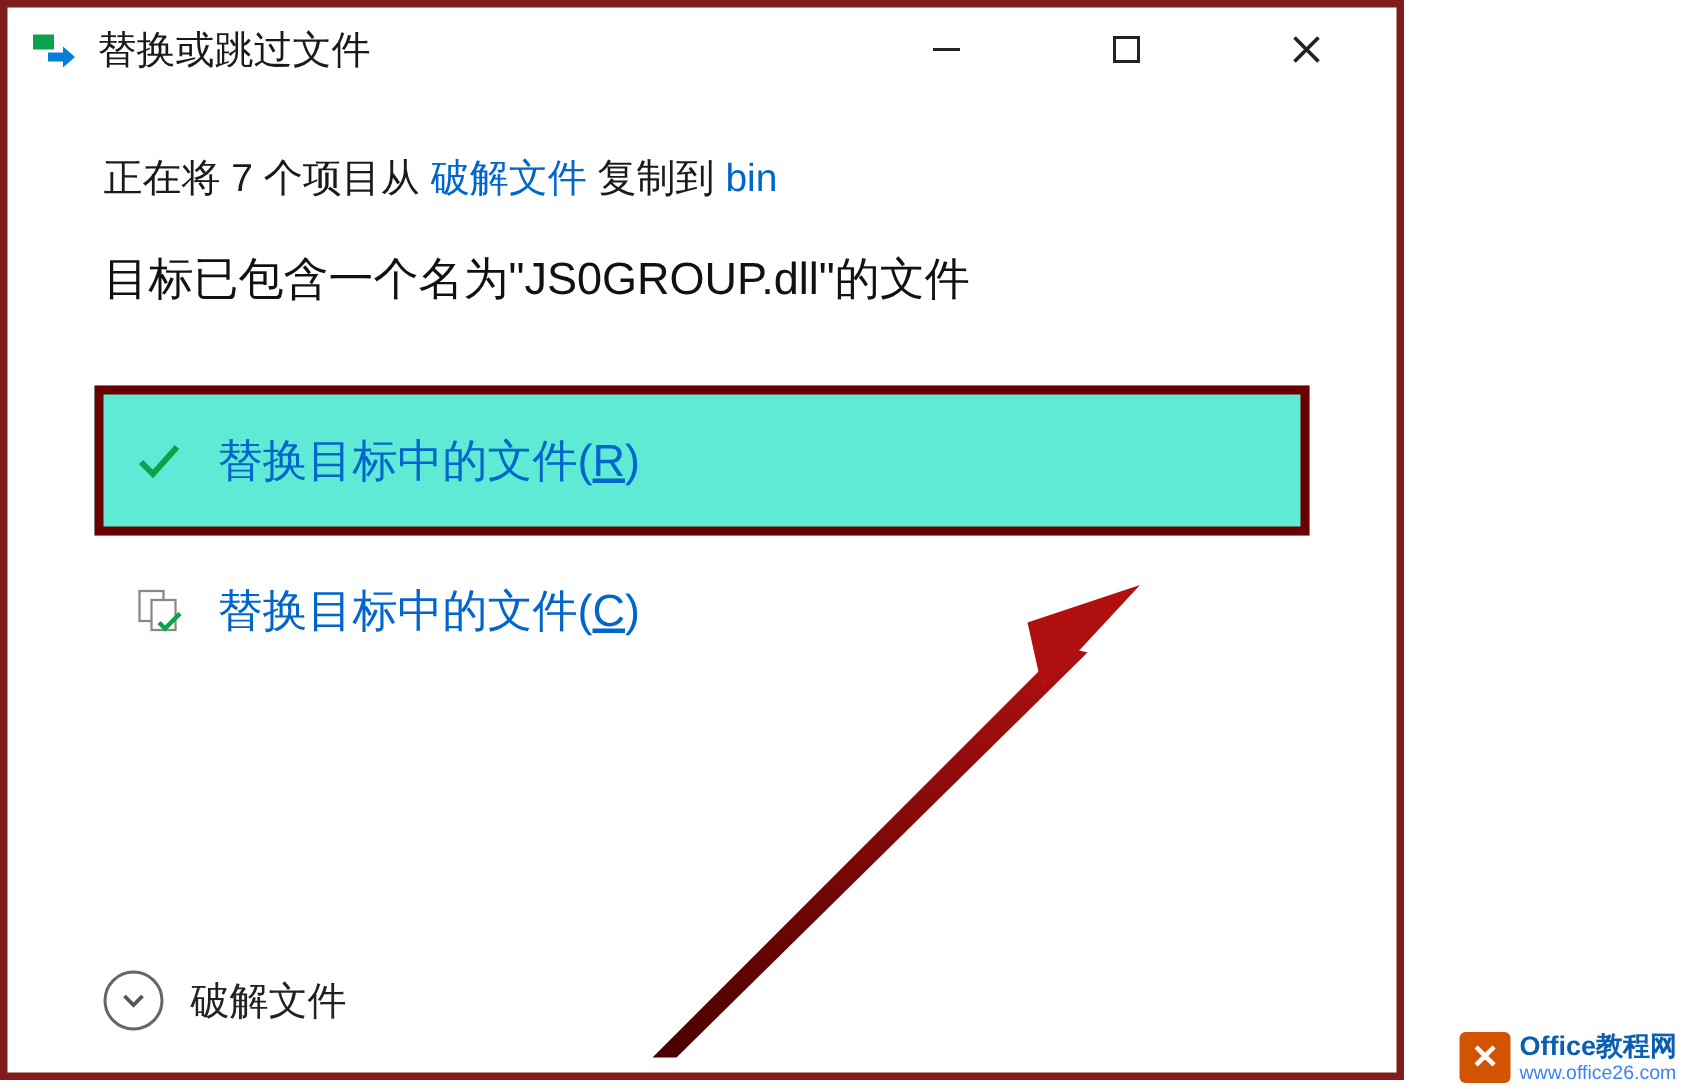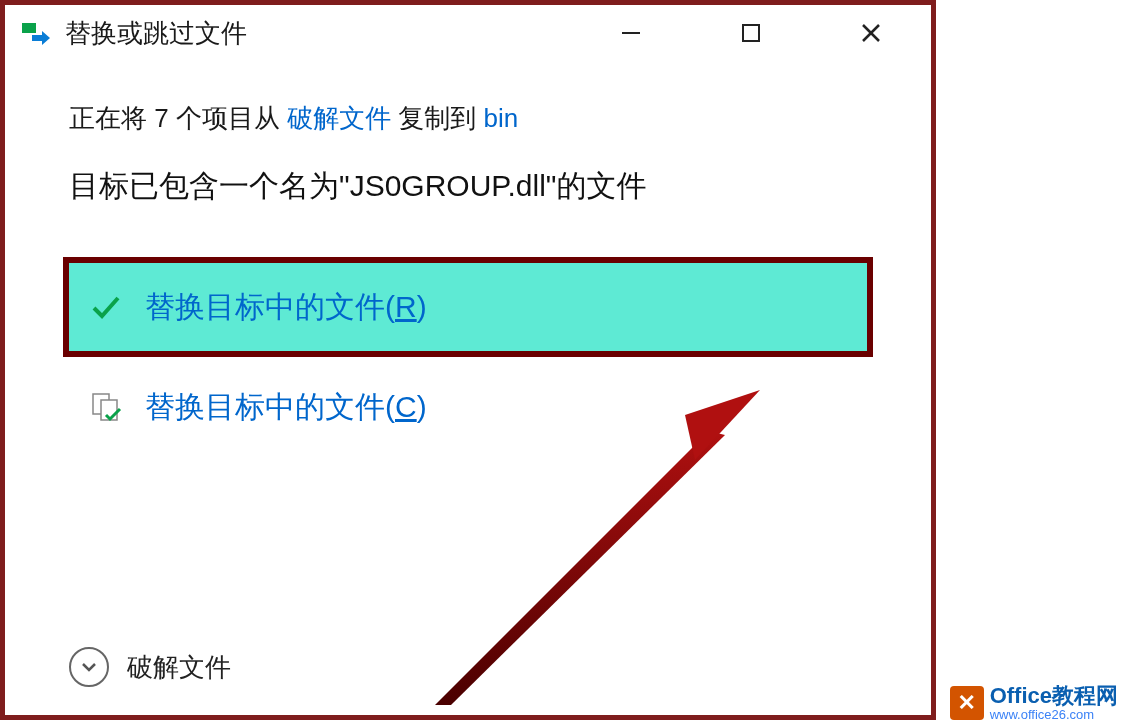--- a/index.html
+++ b/index.html
@@ -118,21 +118,21 @@
     }
     .wm-icon {
       width: 34px; height: 34px;
       background: #d35400;
       border-radius: 4px;
       display:flex; align-items:center; justify-content:center;
       color:#fff;
       font-weight:bold;
       font-size: 22px;
     }
-    .wm-text .l1 { color:#0a5fb0; font-weight:bold; font-size:22px; }
+    .wm-text .l1 { color:#0a5fb0; font-weight:bold; font-size:18px; }
     .wm-text .l2 { color:#3b82f6; font-size:13px; }
   </style>
 </head>
 <body>
 
 <div class="window">
 
   <div class="titlebar">
     <span class="app-icon">
       <svg width="28" height="24" viewBox="0 0 28 24">

